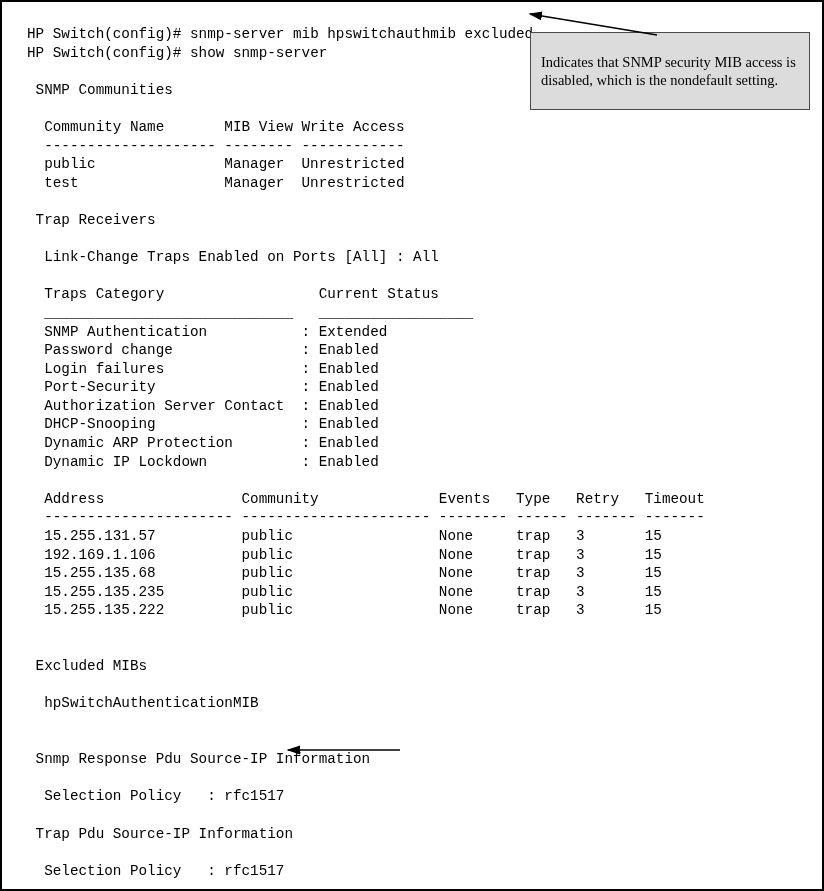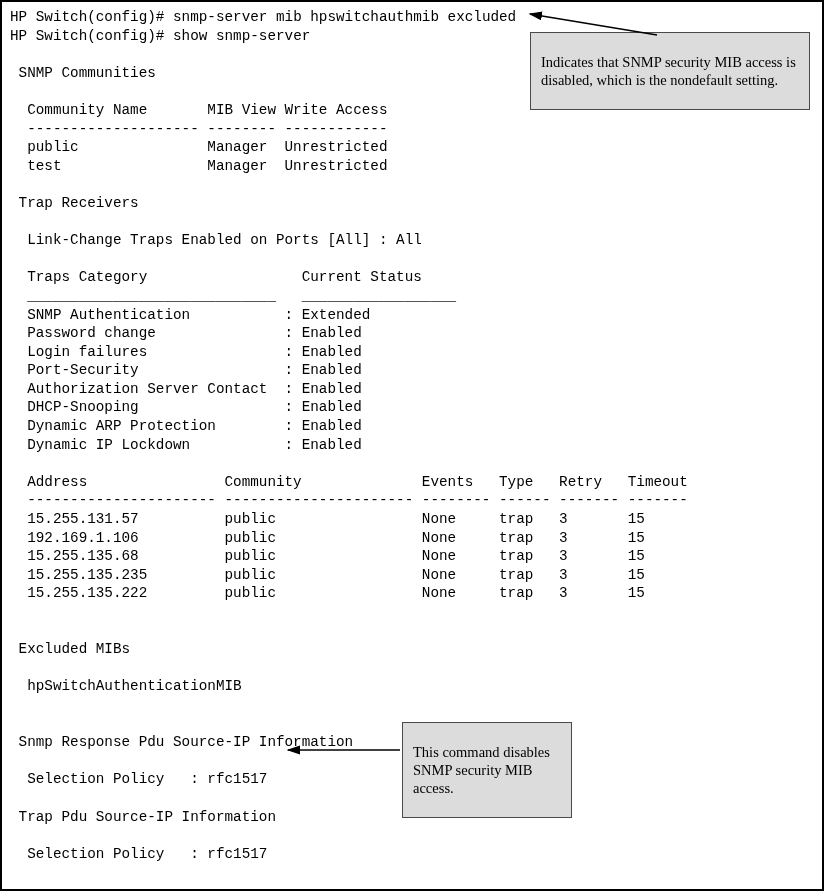--- a/index.html
+++ b/index.html
@@ -14,21 +14,21 @@
   .frame {
     width: 824px;
     height: 891px;
     box-sizing: border-box;
     border: 2px solid #000;
     position: relative;
     padding: 6px 8px;
     overflow: hidden;
   }
   pre.terminal {
-    margin: 0;
+    margin: 17px;
     font-family: "Courier New", Courier, monospace;
     font-size: 14.3px;
     line-height: 18.6px;
     white-space: pre;
   }
   .callout {
     position: absolute;
     background: #dcdcdc;
     border: 1px solid #4a4a4a;
     font-family: "Times New Roman", Times, serif;
@@ -98,23 +98,20 @@
   </div>
   <svg class="arrow" style="left:520px; top:8px; width:140px; height:30px;">
     <defs>
       <marker id="ah1" markerWidth="10" markerHeight="10" refX="8" refY="3" orient="auto">
         <path d="M0,0 L0,6 L9,3 z" fill="#000"></path>
       </marker>
     </defs>
     <line x1="135" y1="25" x2="8" y2="4" stroke="#000" stroke-width="1.5" marker-end="url(#ah1)"></line>
   </svg>
 
-  <div class="callout callout2">
-    <span>This command disables SNMP security MIB access.</span>
-  </div>
   <svg class="arrow" style="left:278px; top:738px; width:130px; height:20px;">
     <defs>
       <marker id="ah2" markerWidth="10" markerHeight="10" refX="8" refY="3" orient="auto">
         <path d="M0,0 L0,6 L9,3 z" fill="#000"></path>
       </marker>
     </defs>
     <line x1="120" y1="10" x2="8" y2="10" stroke="#000" stroke-width="1.5" marker-end="url(#ah2)"></line>
   </svg>
 
 </div>

